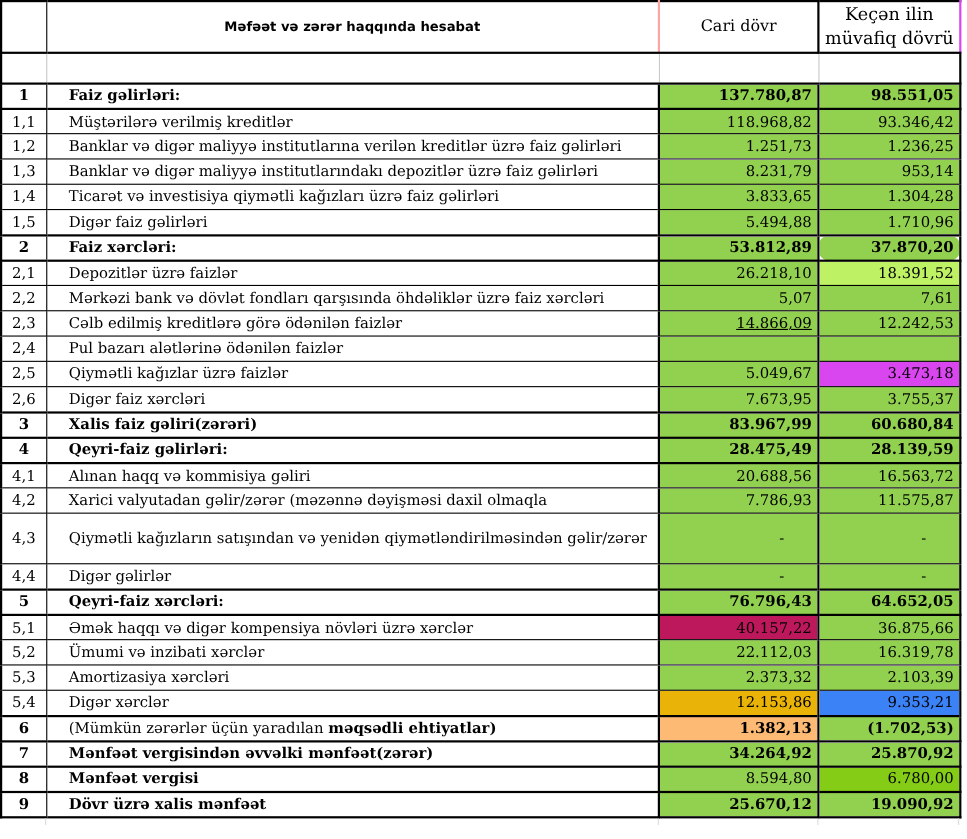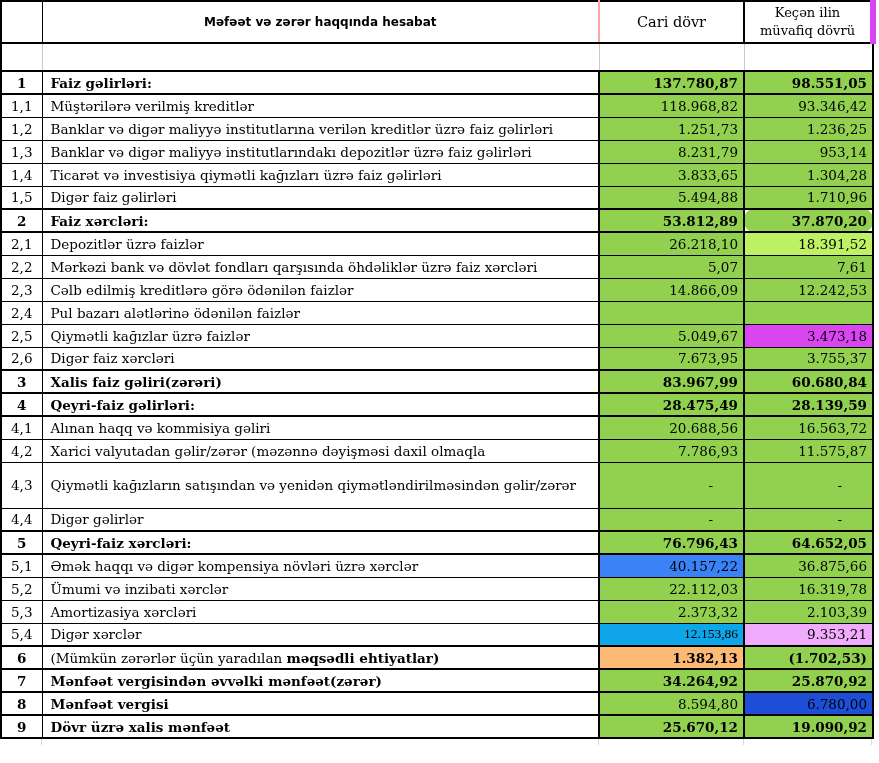--- a/index.html
+++ b/index.html
@@ -16,37 +16,37 @@
   table { border-collapse:collapse; table-layout:fixed; width:872px; }
   td { padding:0; overflow:hidden; white-space:nowrap; vertical-align:middle; }
 
   
   tr.hdr { height:42px; }
   tr.hdr td { border-top:2px solid #000; border-bottom:2px solid #000; text-align:center; }
   td.no-h   { border-left:2px solid #000; border-right:1px solid #000; }
   td.title-h{ border-right:2px solid #fca5a5; font-family:"DejaVu Sans", sans-serif;
               font-weight:bold; font-size:12px; }
   td.cur-h  { border-right:2px solid #000; font-size:14.5px; }
-  td.prev-h { border-right:6px solid #d946ef; font-size:13px; line-height:1.4; white-space:normal; }
+  td.prev-h { border-right:2px solid #d946ef; font-size:16px; line-height:1.4; white-space:normal; }
 
   
   tr.spacer { height:28px; }
   tr.spacer td { border-top:2px solid #000; border-bottom:2px solid #000; }
   td.s-no   { border-left:2px solid #000; border-right:1px solid #c9c9c9; }
   td.s-label{ border-right:1px solid #c9c9c9; }
   td.s-cur  { border-right:1px solid #c9c9c9; }
   td.s-prev { border-right:2px solid #000; }
 
   
   tr.data-row { height:23px; }
   tr.data-row.tall { height:46px; }
   tr.data-row td { border-top:1px solid #000; border-bottom:1px solid #000; font-size:13.5px; }
   tr.data-row.section td { border-top:2px solid #000; border-bottom:2px solid #000; }
   td.no    { border-left:2px solid #000; border-right:1px solid #000; text-align:center; }
-  td.label { border-right:2px solid #000; text-align:left; padding-left:8px;margin-top:36px; }
+  td.label { border-right:2px solid #000; text-align:left; padding-left:20px;margin-top:36px; }
   td.val   { border-right:2px solid #000; text-align:right; padding-right:5px; }
   td.val.dash { padding-right:30px; }
   .b { font-weight:bold; }
 
   
   .bottom-row { position:relative; width:872px; height:6px; }
 </style>
 </head>
 <body>
 
@@ -128,21 +128,21 @@
         </tr>
         <tr class="data-row">
           <td class="no">2,2</td>
           <td class="label"><span>Mərkəzi bank və dövlət fondları qarşısında öhdəliklər üzrə faiz xərcləri</span></td>
           <td class="val" style="background: rgb(146, 208, 80);">5,07</td>
           <td class="val" style="background: rgb(146, 208, 80);">7,61</td>
         </tr>
         <tr class="data-row">
           <td class="no">2,3</td>
           <td class="label"><span>Cəlb edilmiş kreditlərə görə ödənilən faizlər</span></td>
-          <td class="val" style="background: rgb(146, 208, 80);">14.866,09</td>
+          <td class="val" style="background: rgb(146, 208, 80); text-decoration: underline;">14.866,09</td>
           <td class="val" style="background: rgb(146, 208, 80);">12.242,53</td>
         </tr>
         <tr class="data-row">
           <td class="no">2,4</td>
           <td class="label"><span>Pul bazarı alətlərinə ödənilən faizlər</span></td>
           <td class="val" style="background: rgb(146, 208, 80);"></td>
           <td class="val" style="background: rgb(146, 208, 80);"></td>
         </tr>
         <tr class="data-row">
           <td class="no">2,5</td>
@@ -194,58 +194,58 @@
         </tr>
         <tr class="data-row section">
           <td class="no b">5</td>
           <td class="label"><span class="b">Qeyri-faiz xərcləri:</span></td>
           <td class="val b" style="background: rgb(146, 208, 80);">76.796,43</td>
           <td class="val b" style="background: rgb(146, 208, 80);">64.652,05</td>
         </tr>
         <tr class="data-row">
           <td class="no">5,1</td>
           <td class="label"><span>Əmək haqqı və digər kompensiya növləri üzrə xərclər</span></td>
-          <td class="val" style="background: #3b82f6;">40.157,22</td>
+          <td class="val" style="background: #be185d;">40.157,22</td>
           <td class="val" style="background: rgb(146, 208, 80);">36.875,66</td>
         </tr>
         <tr class="data-row">
           <td class="no">5,2</td>
           <td class="label"><span>Ümumi və inzibati xərclər</span></td>
           <td class="val" style="background: rgb(146, 208, 80);">22.112,03</td>
           <td class="val" style="background: rgb(146, 208, 80);">16.319,78</td>
         </tr>
         <tr class="data-row">
           <td class="no">5,3</td>
           <td class="label"><span>Amortizasiya xərcləri</span></td>
           <td class="val" style="background: rgb(146, 208, 80);">2.373,32</td>
           <td class="val" style="background: rgb(146, 208, 80);">2.103,39</td>
         </tr>
         <tr class="data-row">
           <td class="no">5,4</td>
           <td class="label"><span>Digər xərclər</span></td>
-          <td class="val" style="background: #0ea5e9; font-family: Liberation Serif, serif;">12.153,86</td>
-          <td class="val" style="background: #f0abfc; margin-left: 42px;">9.353,21</td>
+          <td class="val" style="background: #eab308;">12.153,86</td>
+          <td class="val" style="background: #3b82f6; margin-left: 42px;">9.353,21</td>
         </tr>
         <tr class="data-row section">
           <td class="no b">6</td>
           <td class="label"><span>(Mümkün zərərlər üçün yaradılan </span><span class="b">məqsədli ehtiyatlar)</span></td>
           <td class="val b" style="background: #fdba74;">1.382,13</td>
           <td class="val b" style="background: rgb(146, 208, 80);">(1.702,53)</td>
         </tr>
         <tr class="data-row section">
           <td class="no b">7</td>
           <td class="label"><span class="b">Mənfəət vergisindən əvvəlki mənfəət(zərər)</span></td>
           <td class="val b" style="background: rgb(146, 208, 80);">34.264,92</td>
           <td class="val b" style="background: rgb(146, 208, 80);">25.870,92</td>
         </tr>
         <tr class="data-row section">
           <td class="no b">8</td>
           <td class="label"><span class="b">Mənfəət vergisi</span></td>
           <td class="val" style="background: rgb(146, 208, 80);">8.594,80</td>
-          <td class="val" style="background: #1d4ed8;">6.780,00</td>
+          <td class="val" style="background: #84cc16;">6.780,00</td>
         </tr>
         <tr class="data-row section">
           <td class="no b">9</td>
           <td class="label"><span class="b">Dövr üzrə xalis mənfəət</span></td>
           <td class="val b" style="background: rgb(146, 208, 80);">25.670,12</td>
           <td class="val b" style="background: rgb(146, 208, 80);">19.090,92</td>
         </tr>
       </tbody>
   </table>
 

